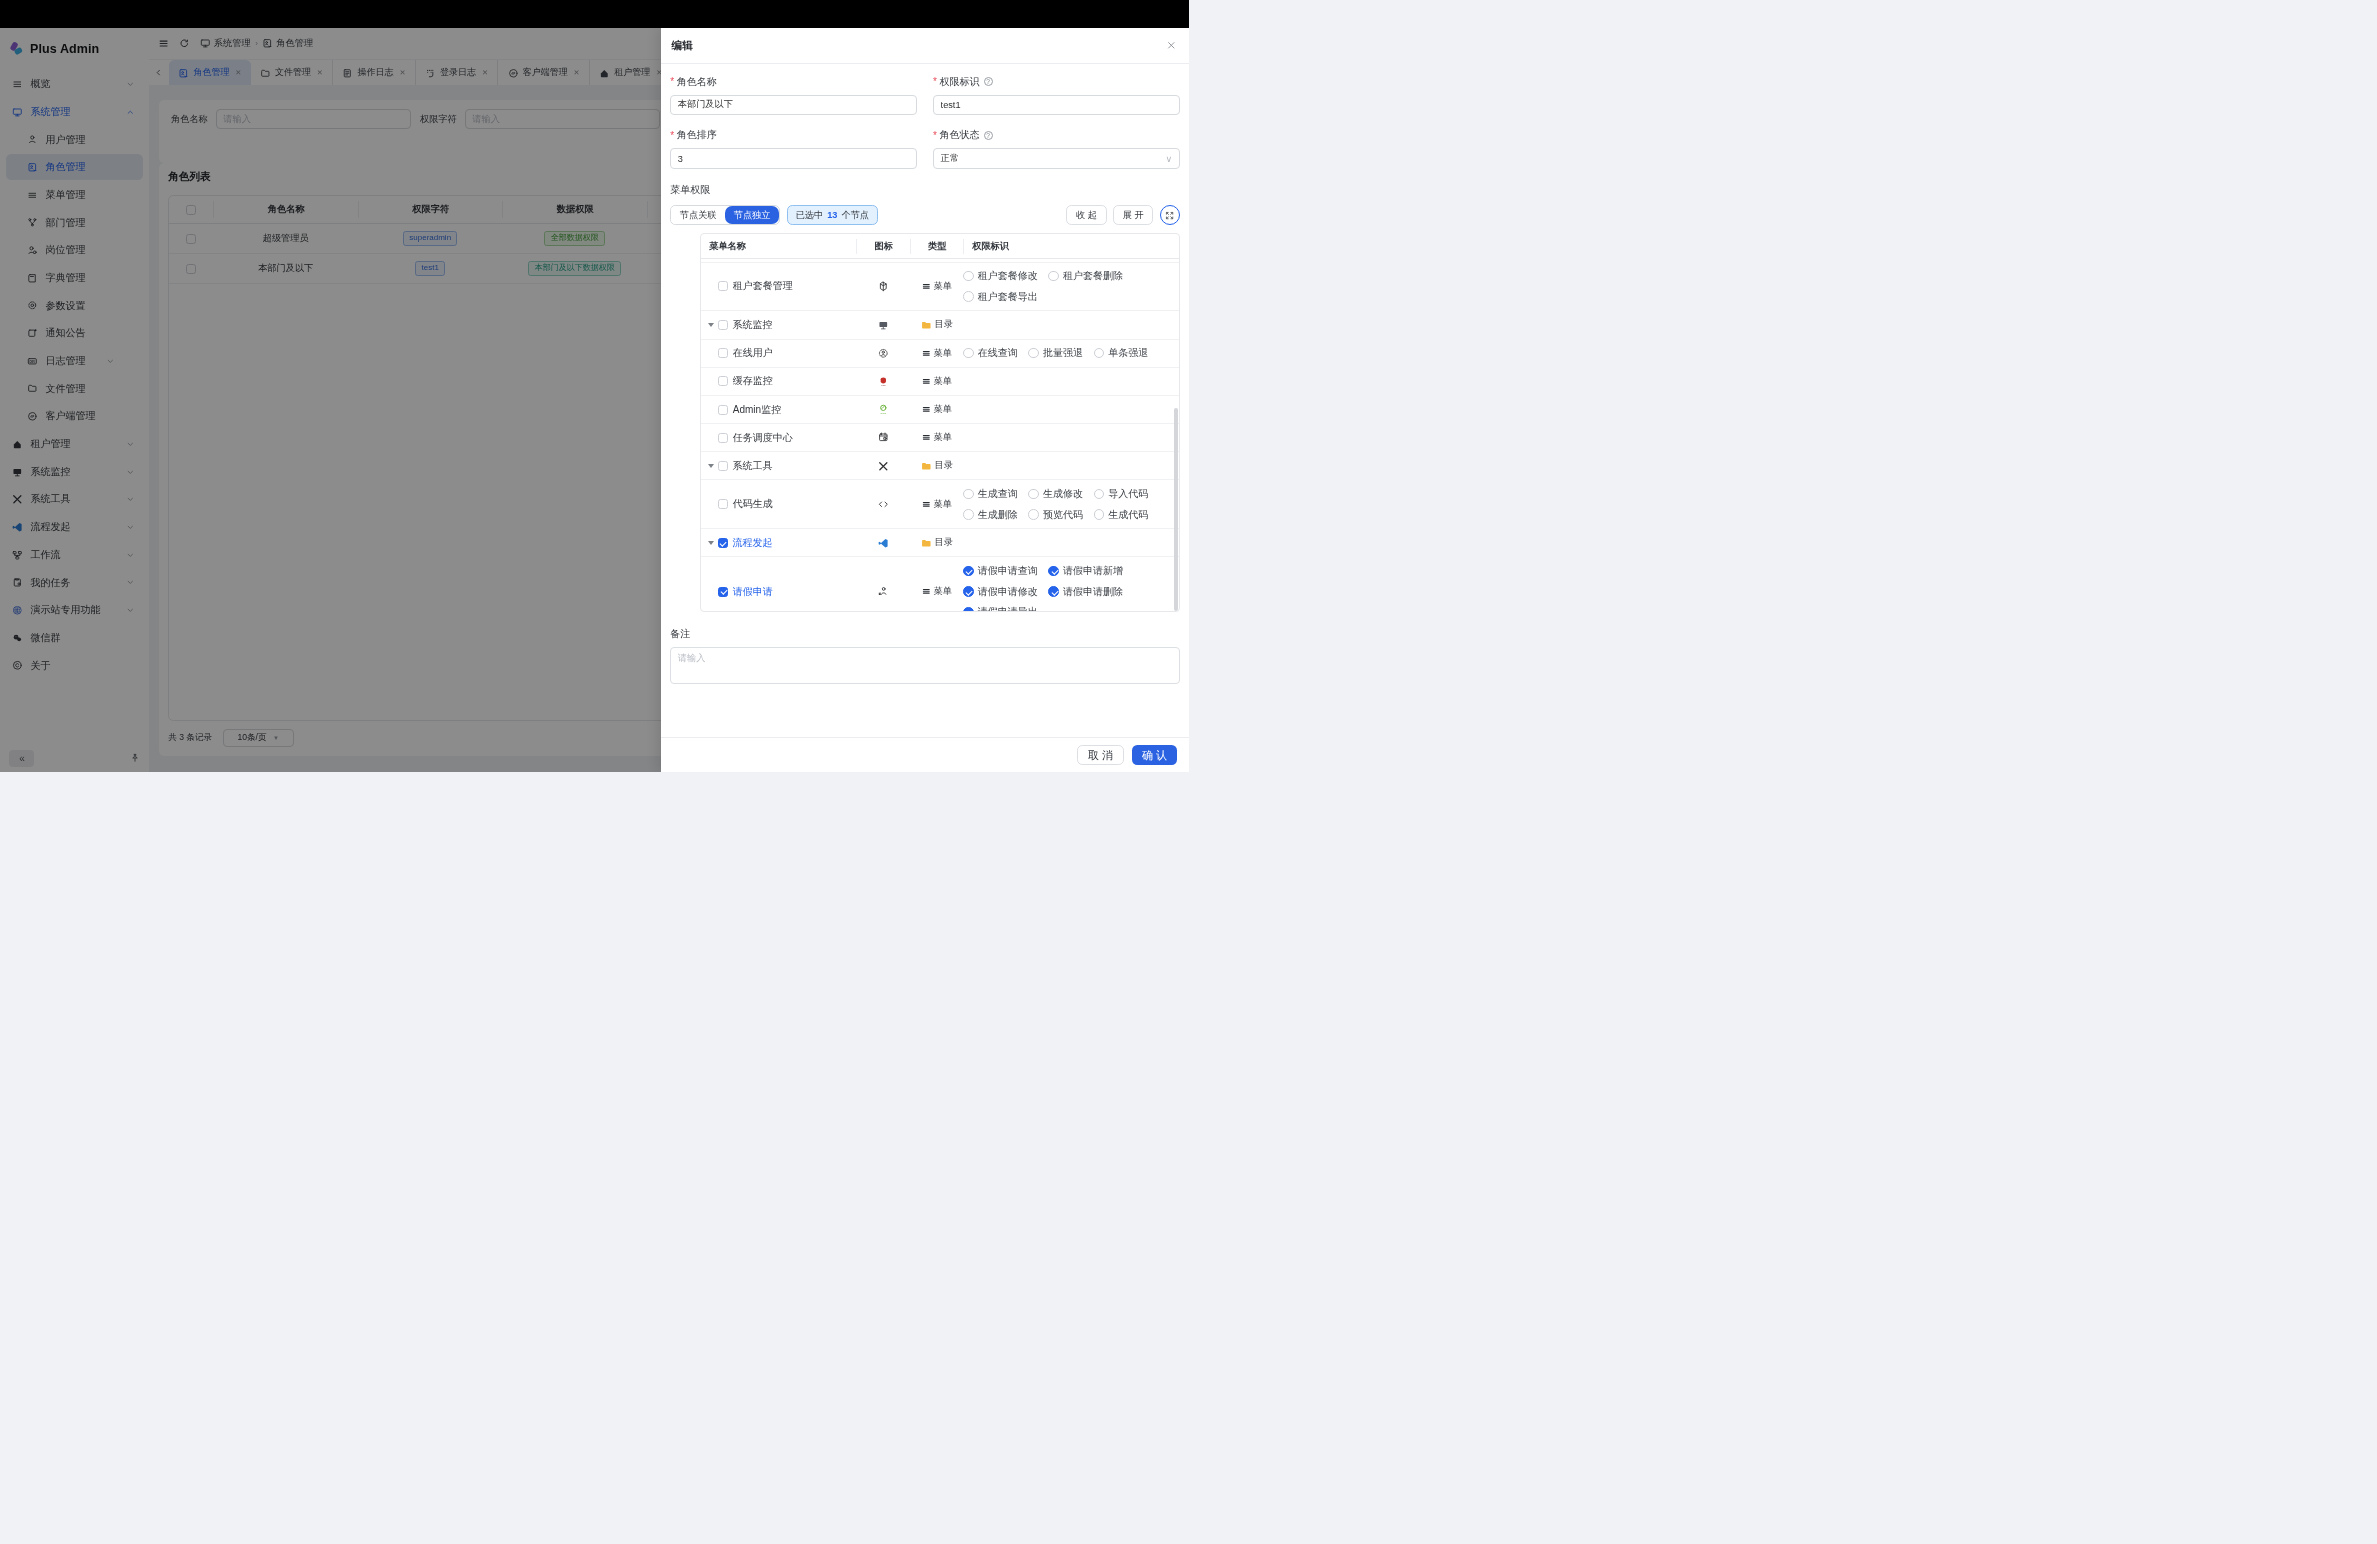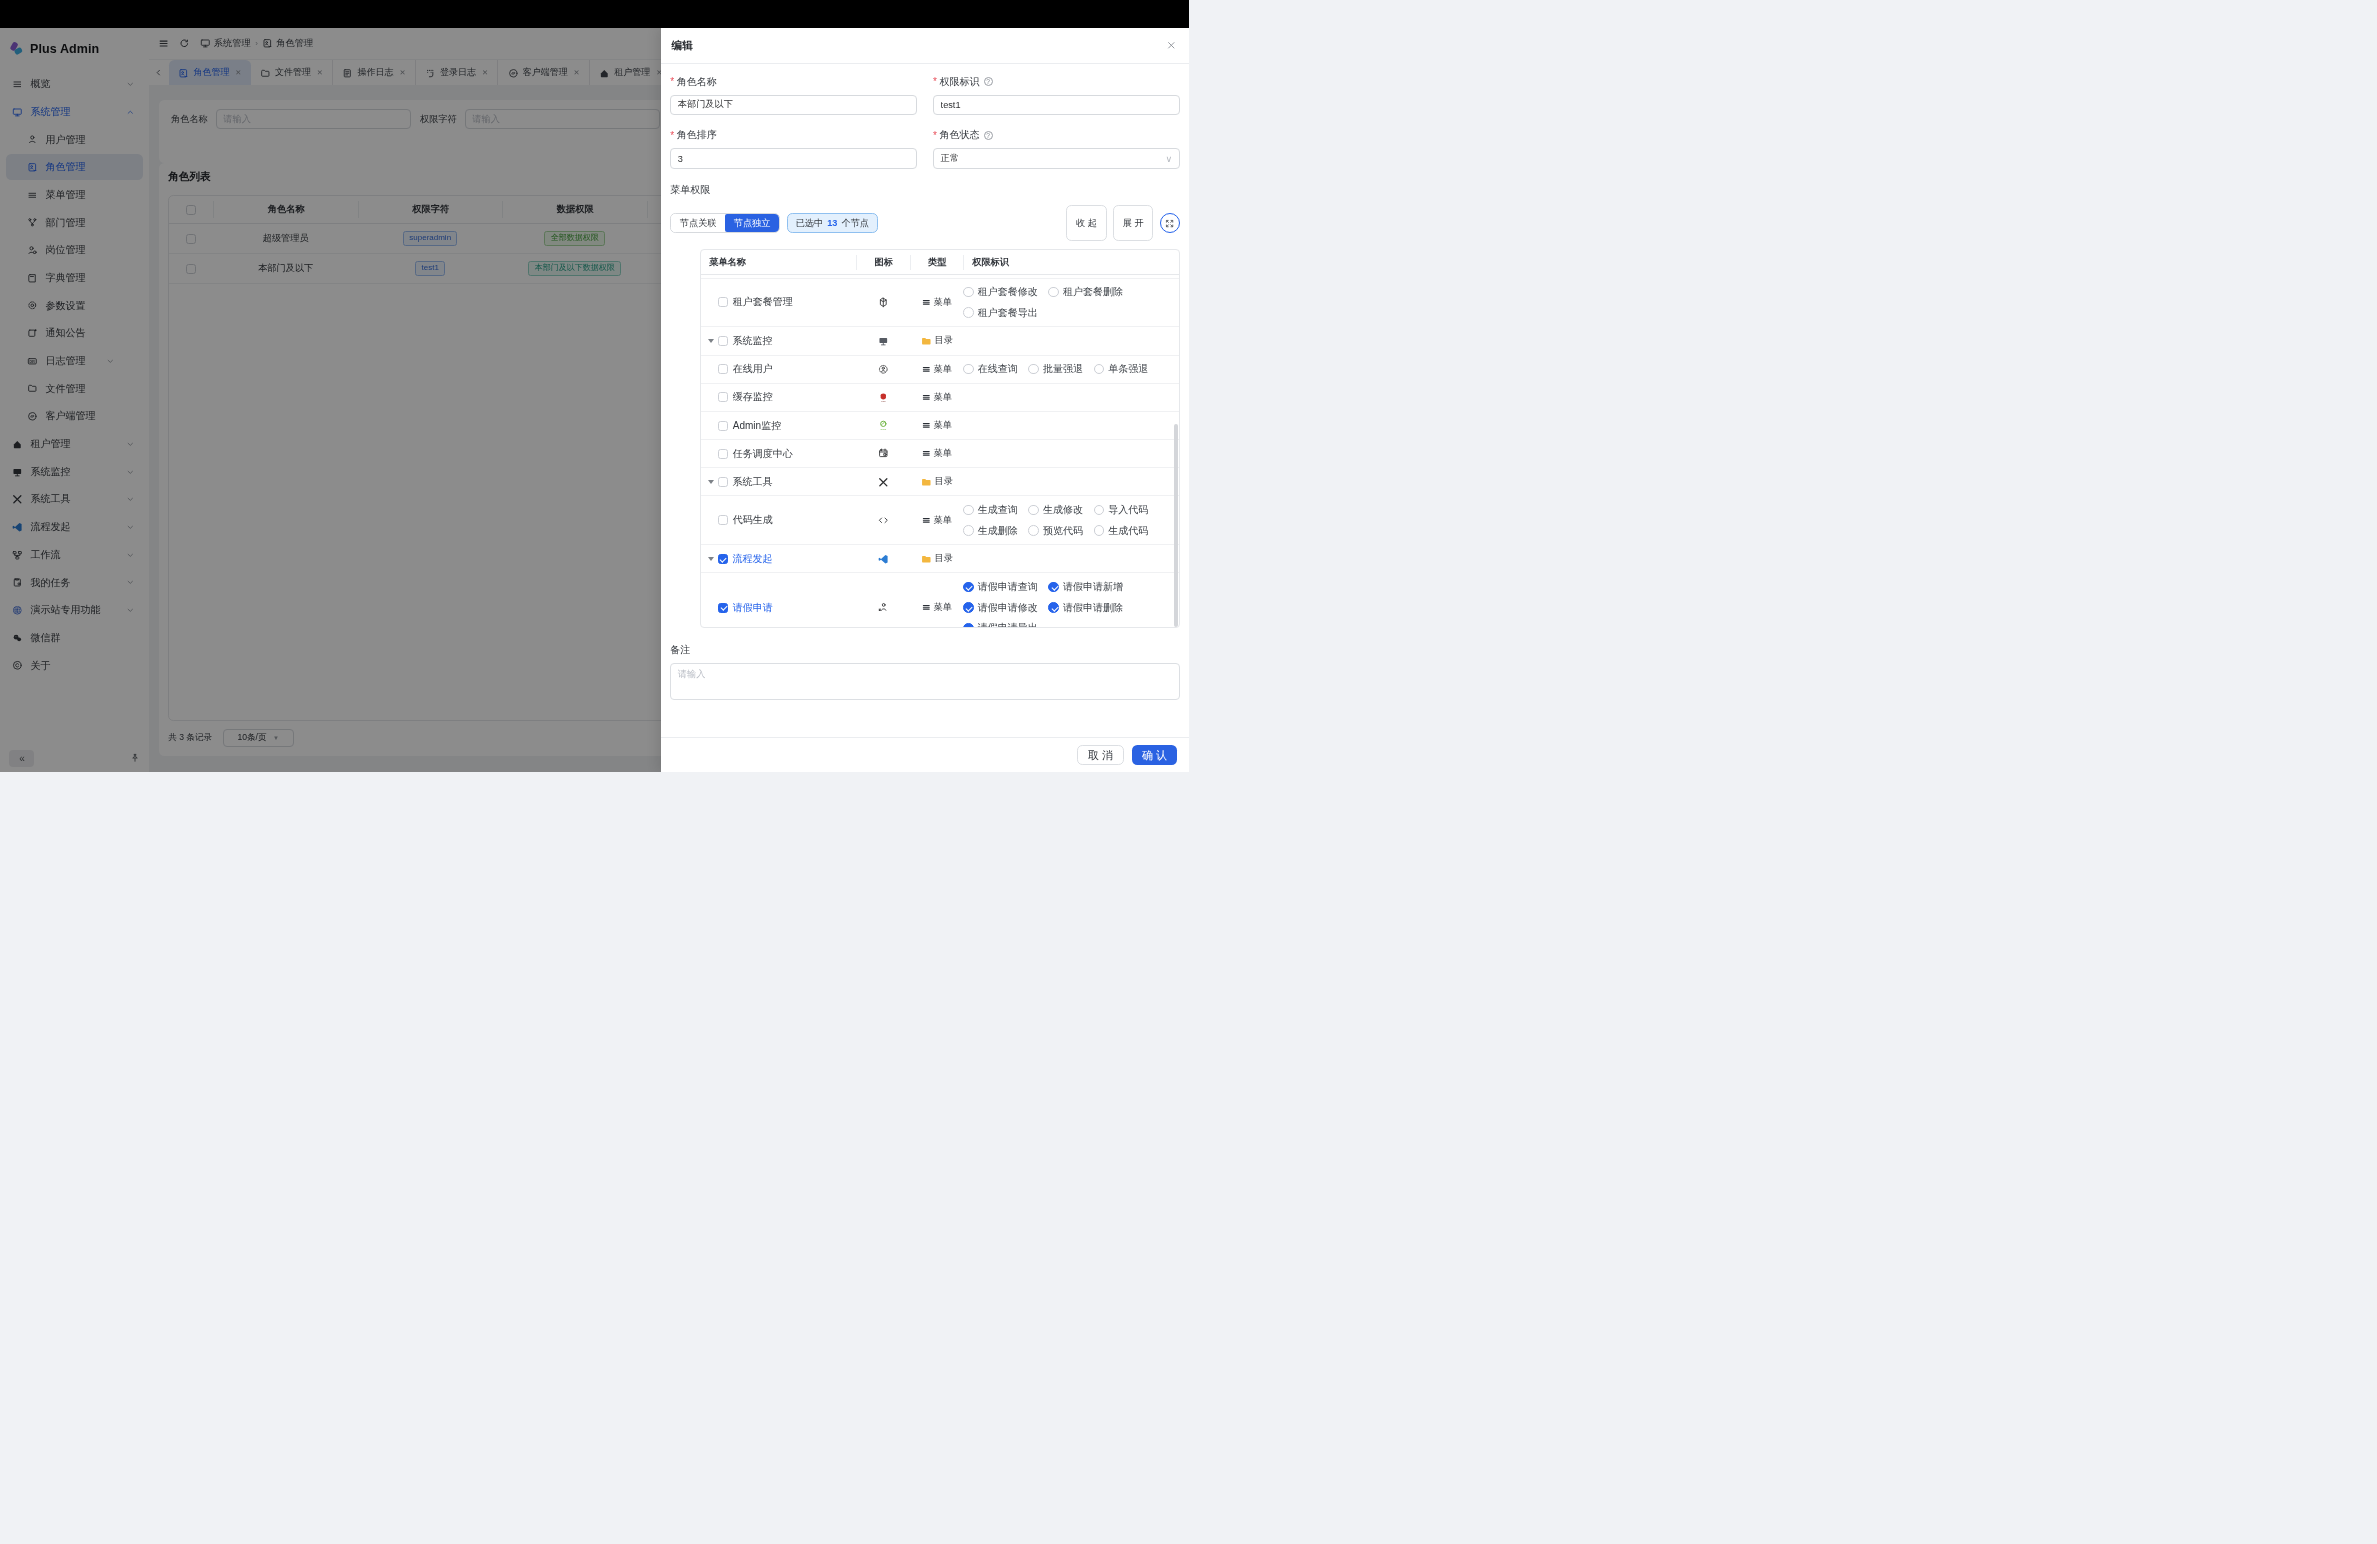--- a/index.html
+++ b/index.html
@@ -82,25 +82,25 @@
   .f-label { display:flex; align-items:center; gap:2px; font-size:10px; font-weight:500; color:#33373d; margin-bottom:6px; }
   .f-label .req { color:#e8505b; margin-right:0.7px; }
   .f-label .help { width:9.2px; height:9.2px; border:0.7px solid #9a9ea5; border-radius:50%; color:#7d828a; font-size:6.6px; display:inline-flex; align-items:center; justify-content:center; margin-left:2px; }
   .f-input { height:20.5px; width:100%; border:0.7px solid #d7dade; border-radius:4px; padding:0 6.6px; font-size:9.2px; color:#303133; outline:none; font-family:inherit; background:#fff; }
   .f-select { height:20.5px; border:0.7px solid #d7dade; border-radius:4px; padding:0 6.6px; font-size:9.2px; color:#303133; display:flex; align-items:center; justify-content:space-between; cursor:pointer; }
   .f-select .arr { color:#b4b8bf; }
   .menu-perm-title { margin-top:14.5px; font-size:10px; font-weight:500; color:#33373d; }
   .mp-controls { margin-top:8px; display:flex; align-items:center; }
   .seg { display:flex; border:0.7px solid #d7dade; border-radius:5.3px; overflow:hidden; height:20px; }
   .seg-btn { padding:0 8.6px; display:flex; align-items:center; font-size:9.2px; color:#33373d; background:#fff; cursor:pointer; }
-  .seg-btn.active { background:#2a62e2; color:#fff; border-radius:2px; }
+  .seg-btn.active { background:#2a62e2; color:#fff; border-radius:7px; }
   .sel-badge { margin-left:6.6px; height:20px; border:0.7px solid #8fc0f0; background:#e3f0fd; border-radius:5.3px; display:flex; align-items:center; padding:0 8px; gap:4px; font-size:9.2px; color:#33373d; }
   .sel-badge b { color:#2563eb; }
   .mp-right { margin-left:auto; display:flex; align-items:center; gap:6.6px; }
-  .ghost-btn { height:36px; padding:0 8.6px; border:0.7px solid #dcdfe3; border-radius:5.3px; background:#fff; font-size:9.2px; color:#33373d; display:flex; align-items:center; cursor:pointer; white-space:pre; }
+  .ghost-btn { height:20px; padding:0 8.6px; border:0.7px solid #dcdfe3; border-radius:5.3px; background:#fff; font-size:9.2px; color:#33373d; display:flex; align-items:center; cursor:pointer; white-space:pre; }
   .fs-btn { width:20px; height:20px; border:1px solid #2563eb; border-radius:50%; display:flex; align-items:center; justify-content:center; color:#33373d; cursor:pointer; }
   
   .tree { margin-top:8px; border:0.7px solid #e6e8eb; border-radius:4px; height:379px; overflow:hidden; position:relative;margin-left:30px; }
   .tree-head { display:flex; align-items:center; height:25px; border-bottom:0.7px solid #e6e8eb; font-weight:bold; font-size:9.2px; color:#33373d; }
   .tree-head .th { display:flex; align-items:center; height:14.5px; border-left:0.7px solid #eceef1; padding-left:8px; }
   .tree-head .th:first-child { border-left:none; }
   .th-name { width:155px; } .th-icon { width:54px; justify-content:center; padding-left:0 !important; }
   .th-type { width:53px; justify-content:center; padding-left:0 !important; } .th-perm { flex:1; }
   .cut-row { height:3.3px; border-bottom:0.7px solid #f0f1f3; }
   .tr { display:flex; align-items:center; border-bottom:0.7px solid #f0f1f3; padding:6.6px 0; min-height:28px; }

